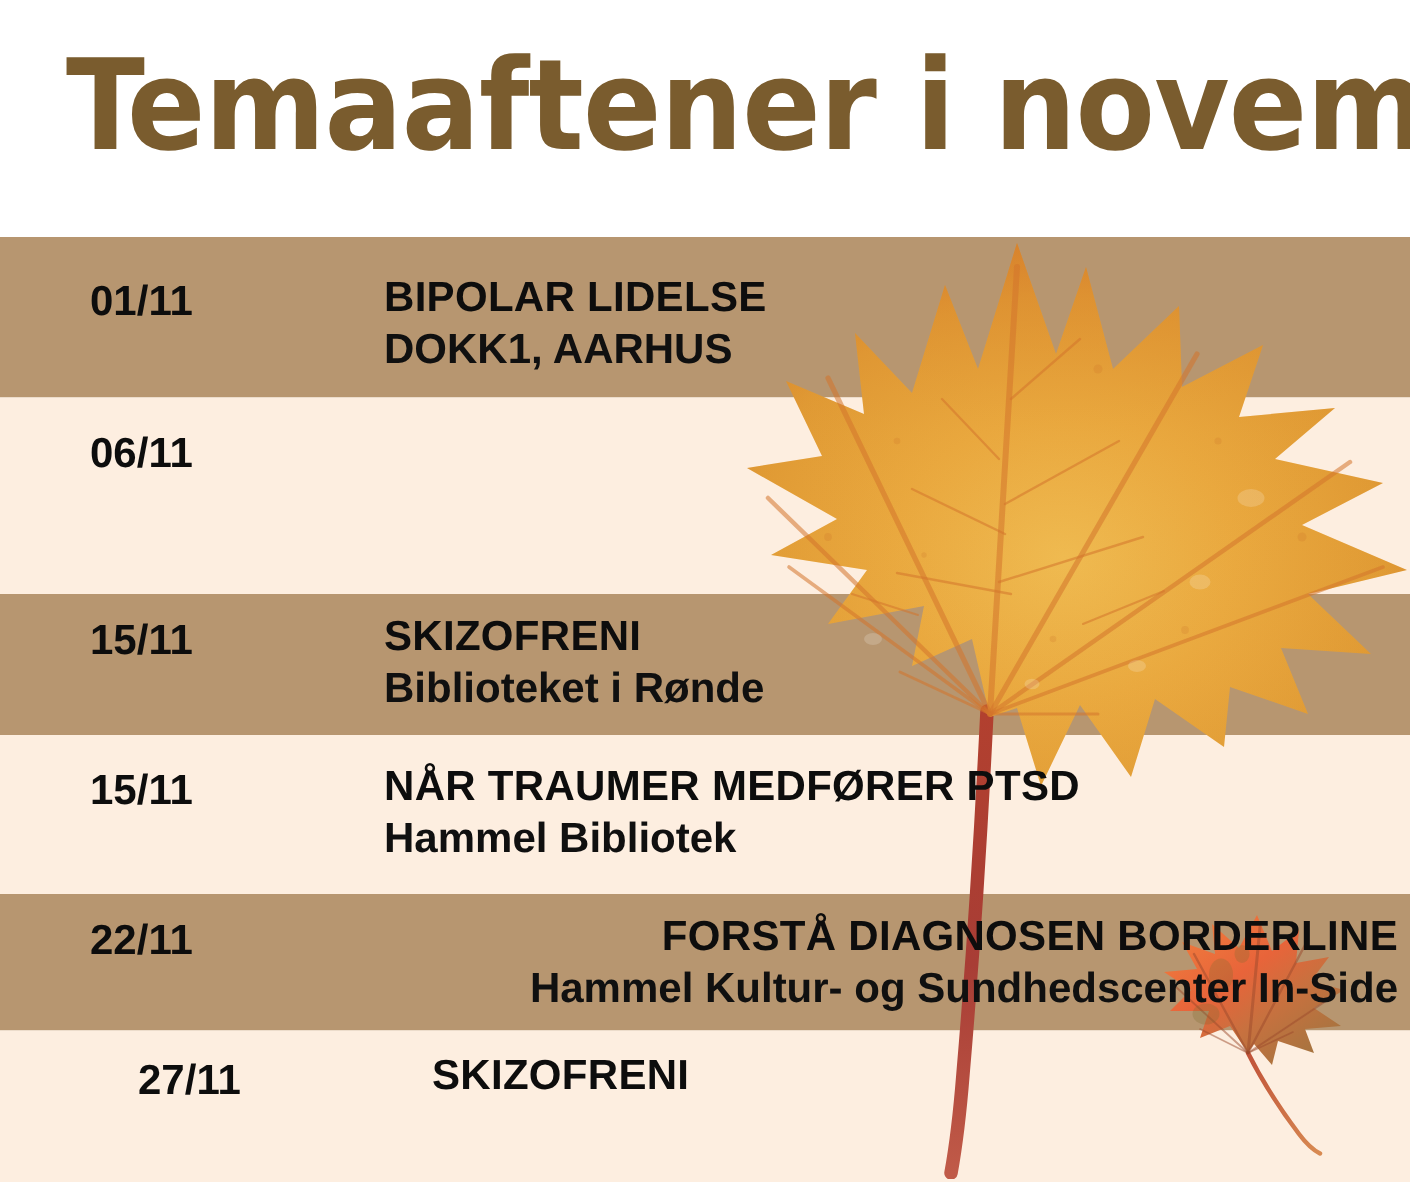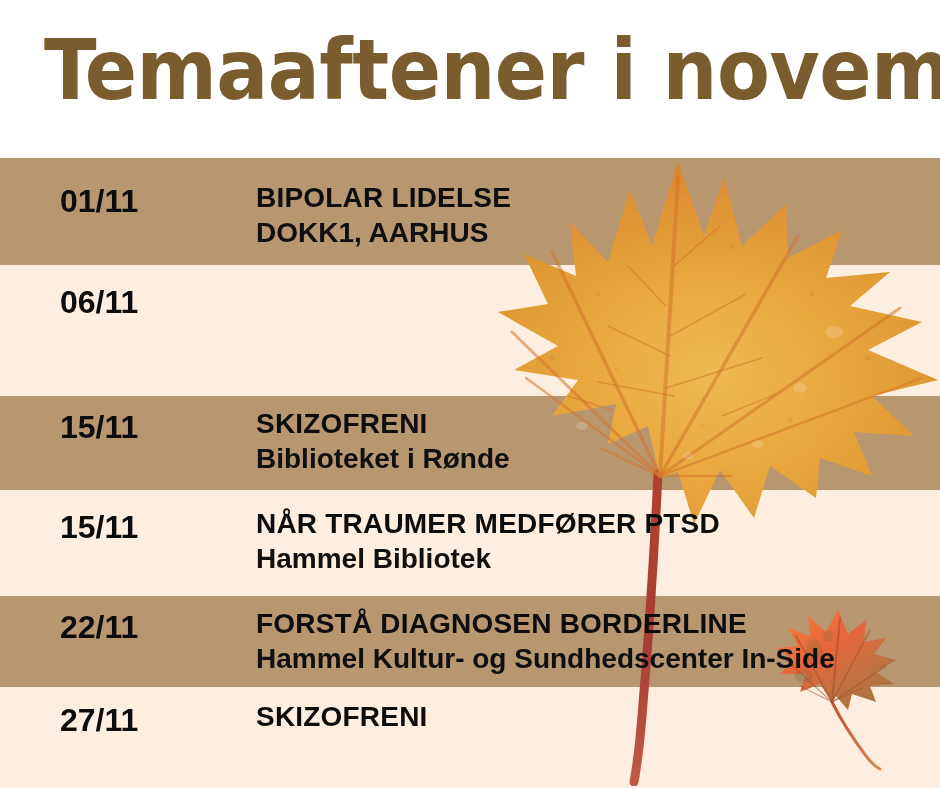--- a/index.html
+++ b/index.html
@@ -60,21 +60,21 @@
 
   .row-inner {
     position: relative;
     width: 100%;
     height: 100%;
   }
   .row-date {
     position: absolute;
     left: 60px;
     font-weight: 700;
-    font-size: 32px;
+    font-size: 28px;
     line-height: 34px;
     color: #0d0d0d;
     letter-spacing: 0px;
   }
   .row-texts {
     position: absolute;
     left: 222px;
     right: 8px;
     margin-left: 34px;
   }
@@ -286,31 +286,31 @@
     <div class="row" style="top:490px;height:106px;">
       <div class="row-inner">
         <div class="row-date" style="top:20px;">15/11</div>
         <div class="row-texts" style="top:16px;">
           <div class="row-title">NÅR TRAUMER MEDFØRER PTSD</div>
           <div class="row-venue">Hammel Bibliotek</div>
         </div>
       </div>
     </div>
 
-    <div class="row" style="top:596px;height:91px;">
+    <div class="row" style="top:596px;height:91px;text-align:right;">
       <div class="row-inner">
         <div class="row-date" style="top:14px;">22/11</div>
         <div class="row-texts" style="top:10px;">
           <div class="row-title">FORSTÅ DIAGNOSEN BORDERLINE</div>
           <div class="row-venue">Hammel Kultur- og Sundhedscenter In-Side</div>
         </div>
       </div>
     </div>
 
-    <div class="row" style="top:687px;height:101px;">
+    <div class="row" style="top:687px;height:101px;padding-left:32px;">
       <div class="row-inner">
         <div class="row-date" style="top:16px;">27/11</div>
         <div class="row-texts" style="top:12px;">
           <div class="row-title">SKIZOFRENI</div>
         </div>
       </div>
     </div>
   </div>
 
   <div class="header-band">

